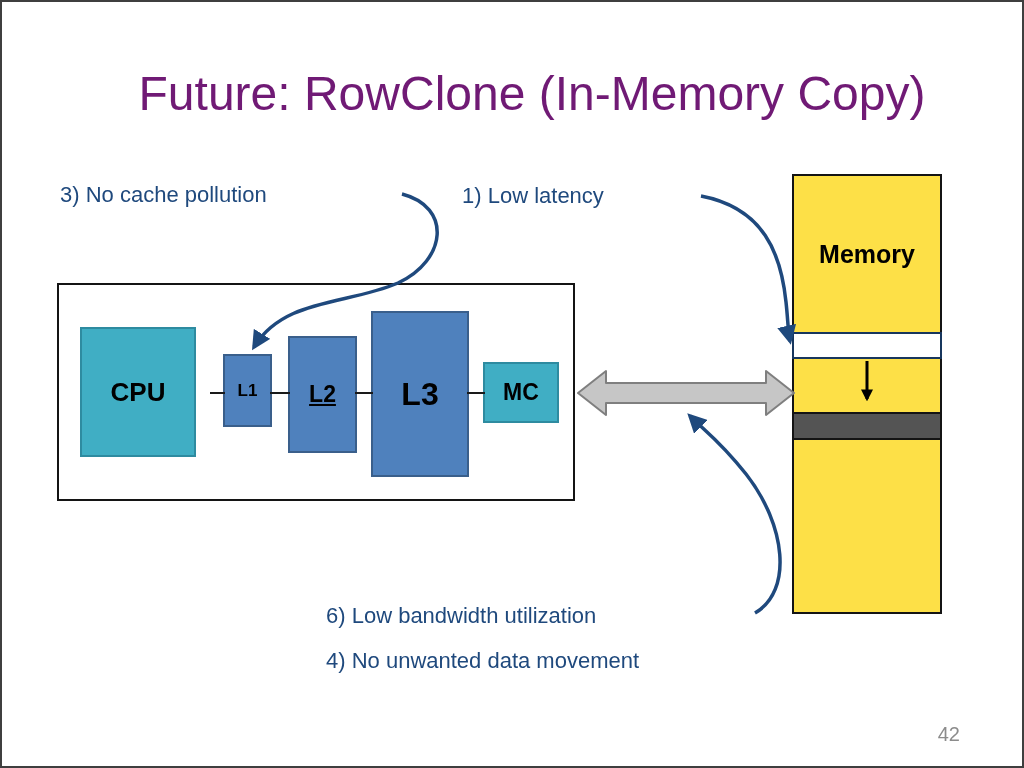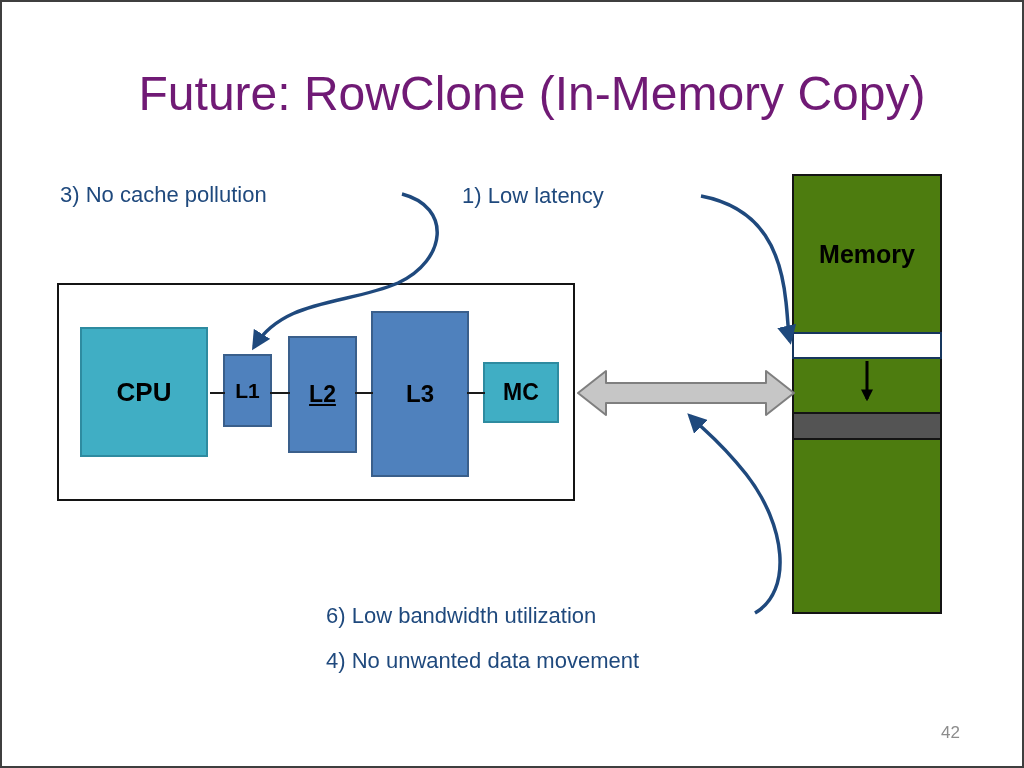--- a/index.html
+++ b/index.html
@@ -19,35 +19,35 @@
   .ann-move    { left:324px; top:646px; }
 
   .chip { position:absolute; left:55px; top:281px; width:518px; height:218px;
           border:2px solid #141414; background:#ffffff; z-index:1; }
 
   .box { position:absolute; display:flex; align-items:center; justify-content:center;
          font-weight:bold; color:#000; z-index:2; }
   .teal { background:#40AEC4; border:2px solid #2E8BA0; }
   .blue { background:#4F81BD; border:2px solid #3A5F8B; }
 
-  .cpu { left:78px;  top:325px; width:128px; height:130px; font-size:26px; }
-  .l1  { left:221px; top:352px; width:49px;  height:73px;  font-size:21px; }
+  .cpu { left:78px;  top:325px; width:116px; height:130px; font-size:26px; }
+  .l1  { left:221px; top:352px; width:49px;  height:73px;  font-size:17px; }
   .l2  { left:286px; top:334px; width:69px;  height:117px; font-size:23px;text-decoration:underline; }
-  .l3  { left:369px; top:309px; width:98px;  height:166px; font-size:24px; }
+  .l3  { left:369px; top:309px; width:98px;  height:166px; font-size:32px; }
   .mc  { left:481px; top:360px; width:76px;  height:61px;  font-size:23px; }
 
   .memory { position:absolute; left:790px; top:172px; width:150px; height:440px;
-            background:#4d7c0f; border:2px solid #141414; z-index:1; }
+            background:#fde047; border:2px solid #141414; z-index:1; }
   .memory-label { position:absolute; top:64px; left:0; width:100%; text-align:center;
                   font-weight:bold; font-size:25px; color:#000; }
   .mrow { position:absolute; left:-2px; width:150px; }
   .src-row { top:156px; height:27px; background:#ffffff; border:2px solid #17365D; }
   .dst-row { top:236px; height:28px; background:#545454; border:2px solid #141414; }
 
-  .page-num { position:absolute; top:721px; right:62px; font-size:17px; color:#8C8C8C; }
+  .page-num { position:absolute; top:721px; right:62px; font-size:20px; color:#8C8C8C; }
 
   svg.overlay { position:absolute; left:0; top:0; width:1024px; height:768px;
                 pointer-events:none; z-index:3; }
 </style>
 </head>
 <body>
 
 <div class="slide">
 
   <div class="title">Future: RowClone (In-Memory Copy)</div>

